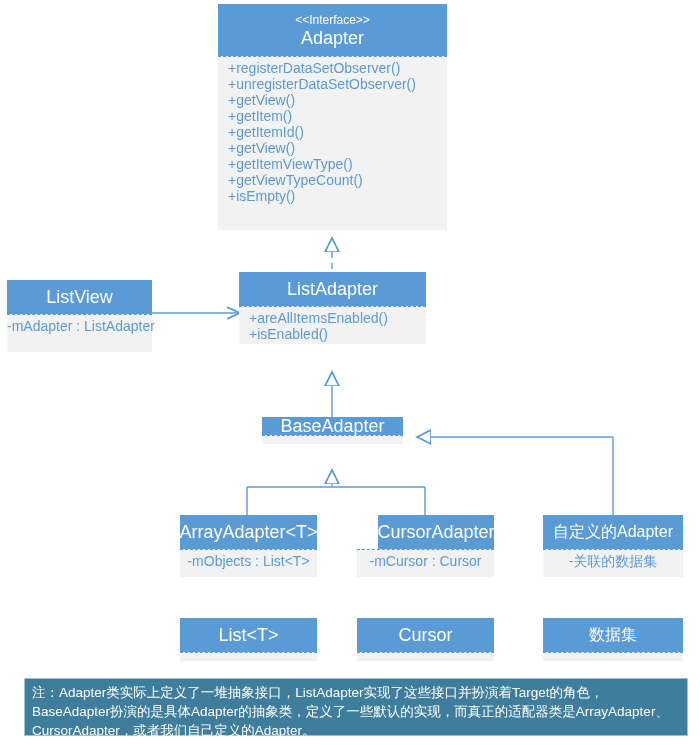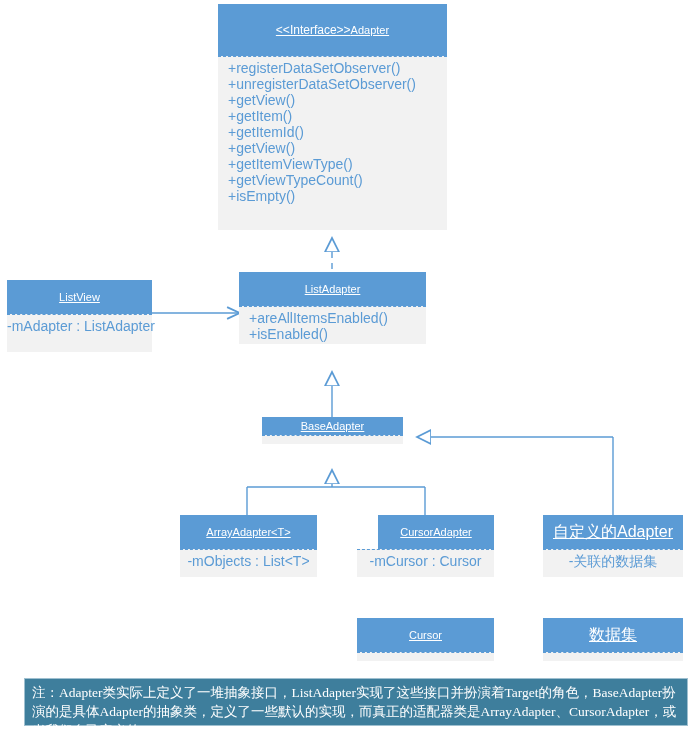--- a/index.html
+++ b/index.html
@@ -6,45 +6,44 @@
   body{
     width:700px;height:745px;position:relative;overflow:hidden;
     font-family:"Liberation Sans","DejaVu Sans",sans-serif;
   }
   #canvas{position:absolute;left:0;top:0;width:700px;height:745px;}
   svg.conn{position:absolute;left:0;top:0;width:700px;height:745px;pointer-events:none;}
 
   .uml{position:absolute;box-sizing:border-box;}
   .uml .hdr{
     background:#5B9BD5;color:#ffffff;text-align:center;
-    display:flex;flex-direction:row;align-items:center;justify-content:center;
+    display:flex;flex-direction:column;align-items:center;justify-content:center;
     box-sizing:border-box;
-    text-decoration:underline;
   }
   .uml .hdr .stereo{font-size:12px;line-height:16px;}
-  .uml .hdr .nm{font-size:11px;line-height:20px;}
+  .uml .hdr .nm{font-size:18px;line-height:20px;}
   .uml .hdr .nm.cn{font-size:16px;}
   .uml .body{
     background:#F2F2F2;border-top:1px dashed #5B9BD5;
     box-sizing:border-box;padding:3px 0 4px 0;
   }
   .uml .body.center{text-align:center;}
   .uml .body .row{
     color:#5B9BD5;font-size:14px;line-height:16px;
     padding-left:10px;white-space:nowrap;
   }
   .uml .body.center .row{padding-left:0;}
   .uml .body.empty{padding:0;height:9px;}
 
   #note{
-    position:absolute;left:24px;top:678px;width:664px;height:48px;
+    position:absolute;left:24px;top:678px;width:664px;height:58px;
     background:#3E7E9C;border:1px solid #9fc0d0;box-sizing:border-box;
     color:#ffffff;font-size:13.5px;line-height:19px;
     padding:4px 7px 0 7px;
-    font-family:Liberation Serif, serif;
+    font-family:Liberation Sans, sans-serif;
   }
 </style>
 </head>
 <body>
 
 <div id="canvas">
 
   <svg class="conn" viewBox="0 0 700 745">
     <defs>
       <marker id="hollowTri" markerWidth="12" markerHeight="12" refX="10" refY="6" orient="auto">
@@ -162,20 +161,26 @@
 
   <div class="uml" style="left:543px;top:515px;width:140px;">
     <div class="hdr" style="height:34px;">
       <div class="nm cn">自定义的Adapter</div>
     </div>
     <div class="body center" style="height:28px;">
       <div class="row">-关联的数据集</div>
     </div>
   </div>
 
+  <div class="uml" style="left:180px;top:618px;width:137px;">
+    <div class="hdr" style="height:34px;">
+      <div class="nm">List&lt;T&gt;</div>
+    </div>
+    <div class="body empty"></div>
+  </div>
 
   <div class="uml" style="left:357px;top:618px;width:137px;">
     <div class="hdr" style="height:34px;">
       <div class="nm">Cursor</div>
     </div>
     <div class="body empty"></div>
   </div>
 
   <div class="uml" style="left:543px;top:618px;width:140px;">
     <div class="hdr" style="height:34px;">

